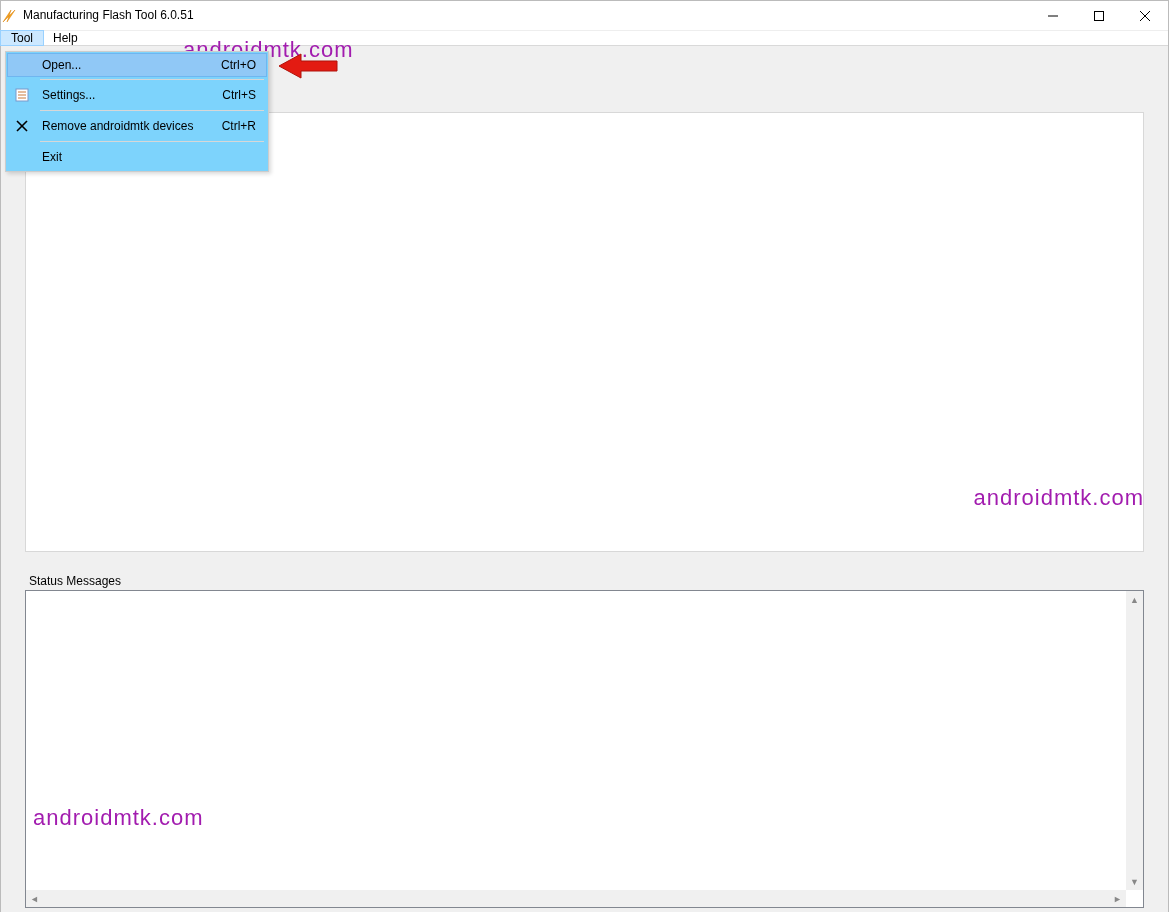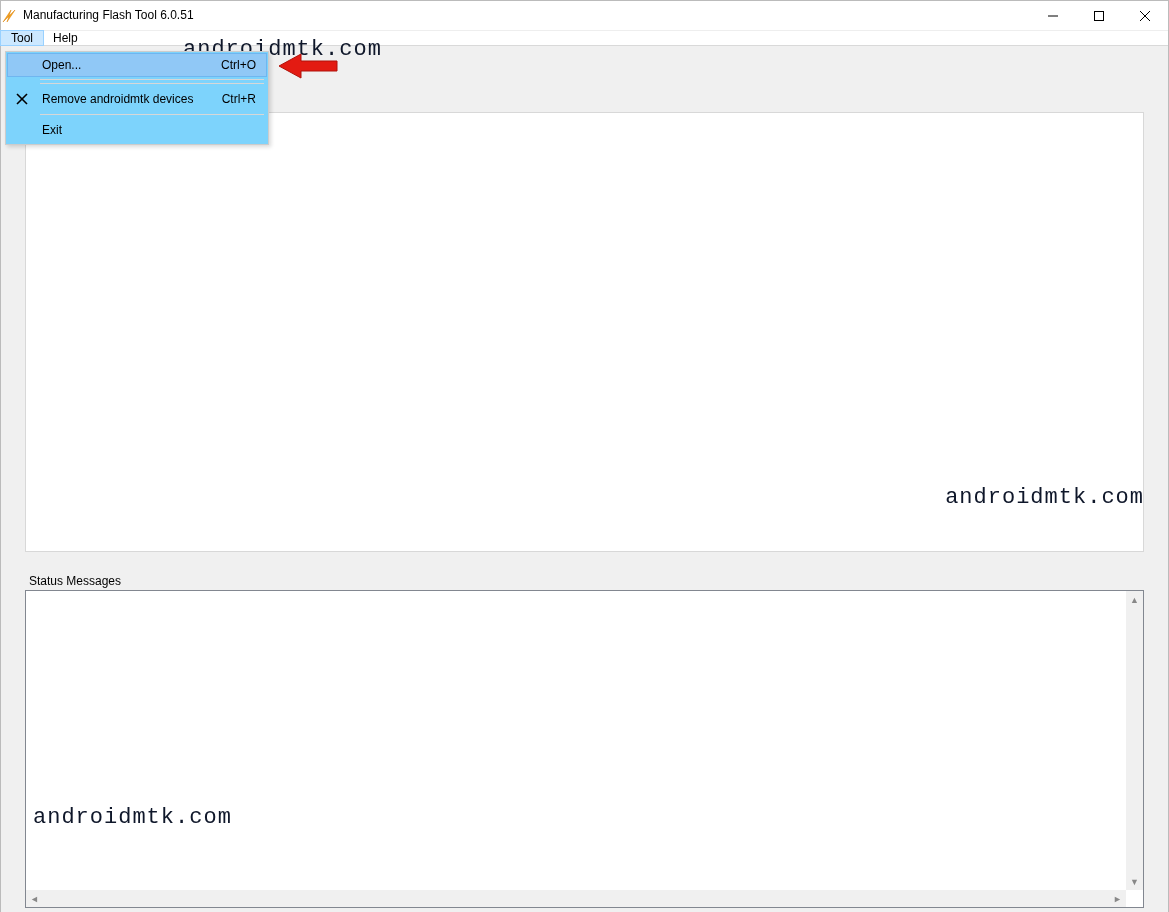--- a/index.html
+++ b/index.html
@@ -190,23 +190,23 @@
     }
     .red-arrow {
       position: absolute;
       left: 278px;
       top: 51px;
       z-index: 11;
     }
     .watermark {
       position: absolute;
       font-size: 22px;
-      color: #0f172a;
+      color: #a21caf;
       letter-spacing: 1px;
-      font-family: Liberation Mono, monospace;
+      font-family: Liberation Sans, sans-serif;
       pointer-events: none;
     }
   </style>
 </head>
 <body>
 
 <div class="window">
 
   <div class="titlebar">
     <div class="titlebar-left">
@@ -260,20 +260,32 @@
     </div>
 
   </div>
 
   <div class="dropdown-menu">
     <div class="dm-item highlight">
       <span class="dm-label">Open...</span>
       <span class="dm-shortcut">Ctrl+O</span>
     </div>
     <div class="dm-sep"></div>
+    <div class="dm-item">
+      <span class="dm-icon">
+        <svg width="14" height="14" viewBox="0 0 14 14">
+          <rect x="1" y="1" width="12" height="12" fill="#fff" stroke="#7a99c9" stroke-width="1"></rect>
+          <line x1="3" y1="4" x2="11" y2="4" stroke="#c97a3d" stroke-width="1"></line>
+          <line x1="3" y1="7" x2="11" y2="7" stroke="#c97a3d" stroke-width="1"></line>
+          <line x1="3" y1="10" x2="11" y2="10" stroke="#c97a3d" stroke-width="1"></line>
+        </svg>
+      </span>
+      <span class="dm-label">Settings...</span>
+      <span class="dm-shortcut">Ctrl+S</span>
+    </div>
     <div class="dm-sep"></div>
     <div class="dm-item">
       <span class="dm-icon">
         <svg width="12" height="12">
           <line x1="1" y1="1" x2="11" y2="11" stroke="#000" stroke-width="1.6"></line>
           <line x1="11" y1="1" x2="1" y2="11" stroke="#000" stroke-width="1.6"></line>
         </svg>
       </span>
       <span class="dm-label">Remove androidmtk devices</span>
       <span class="dm-shortcut">Ctrl+R</span>

